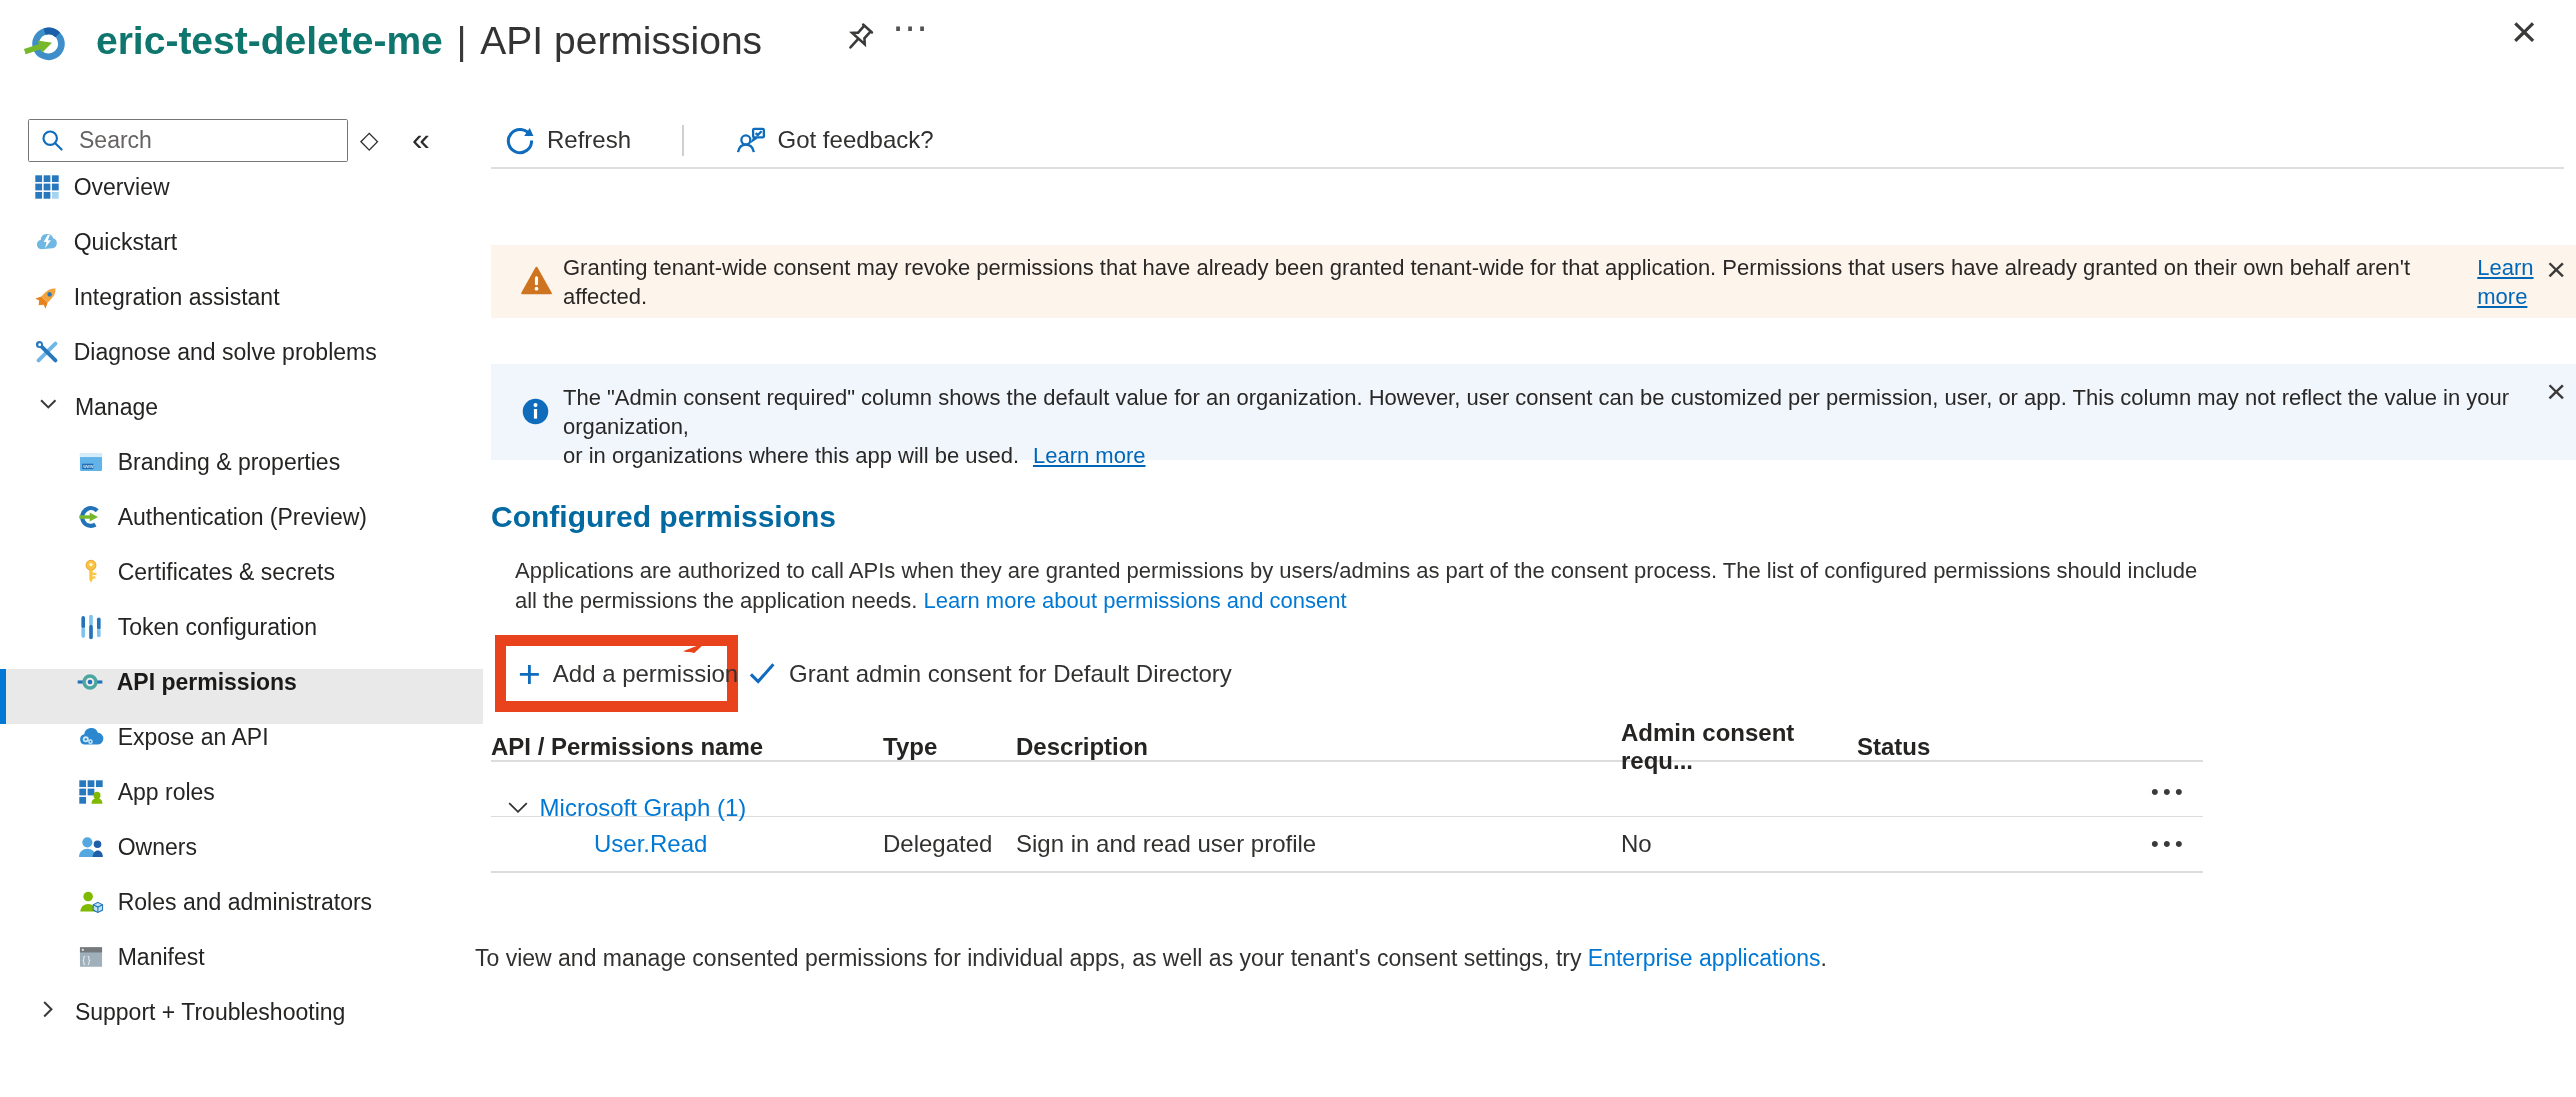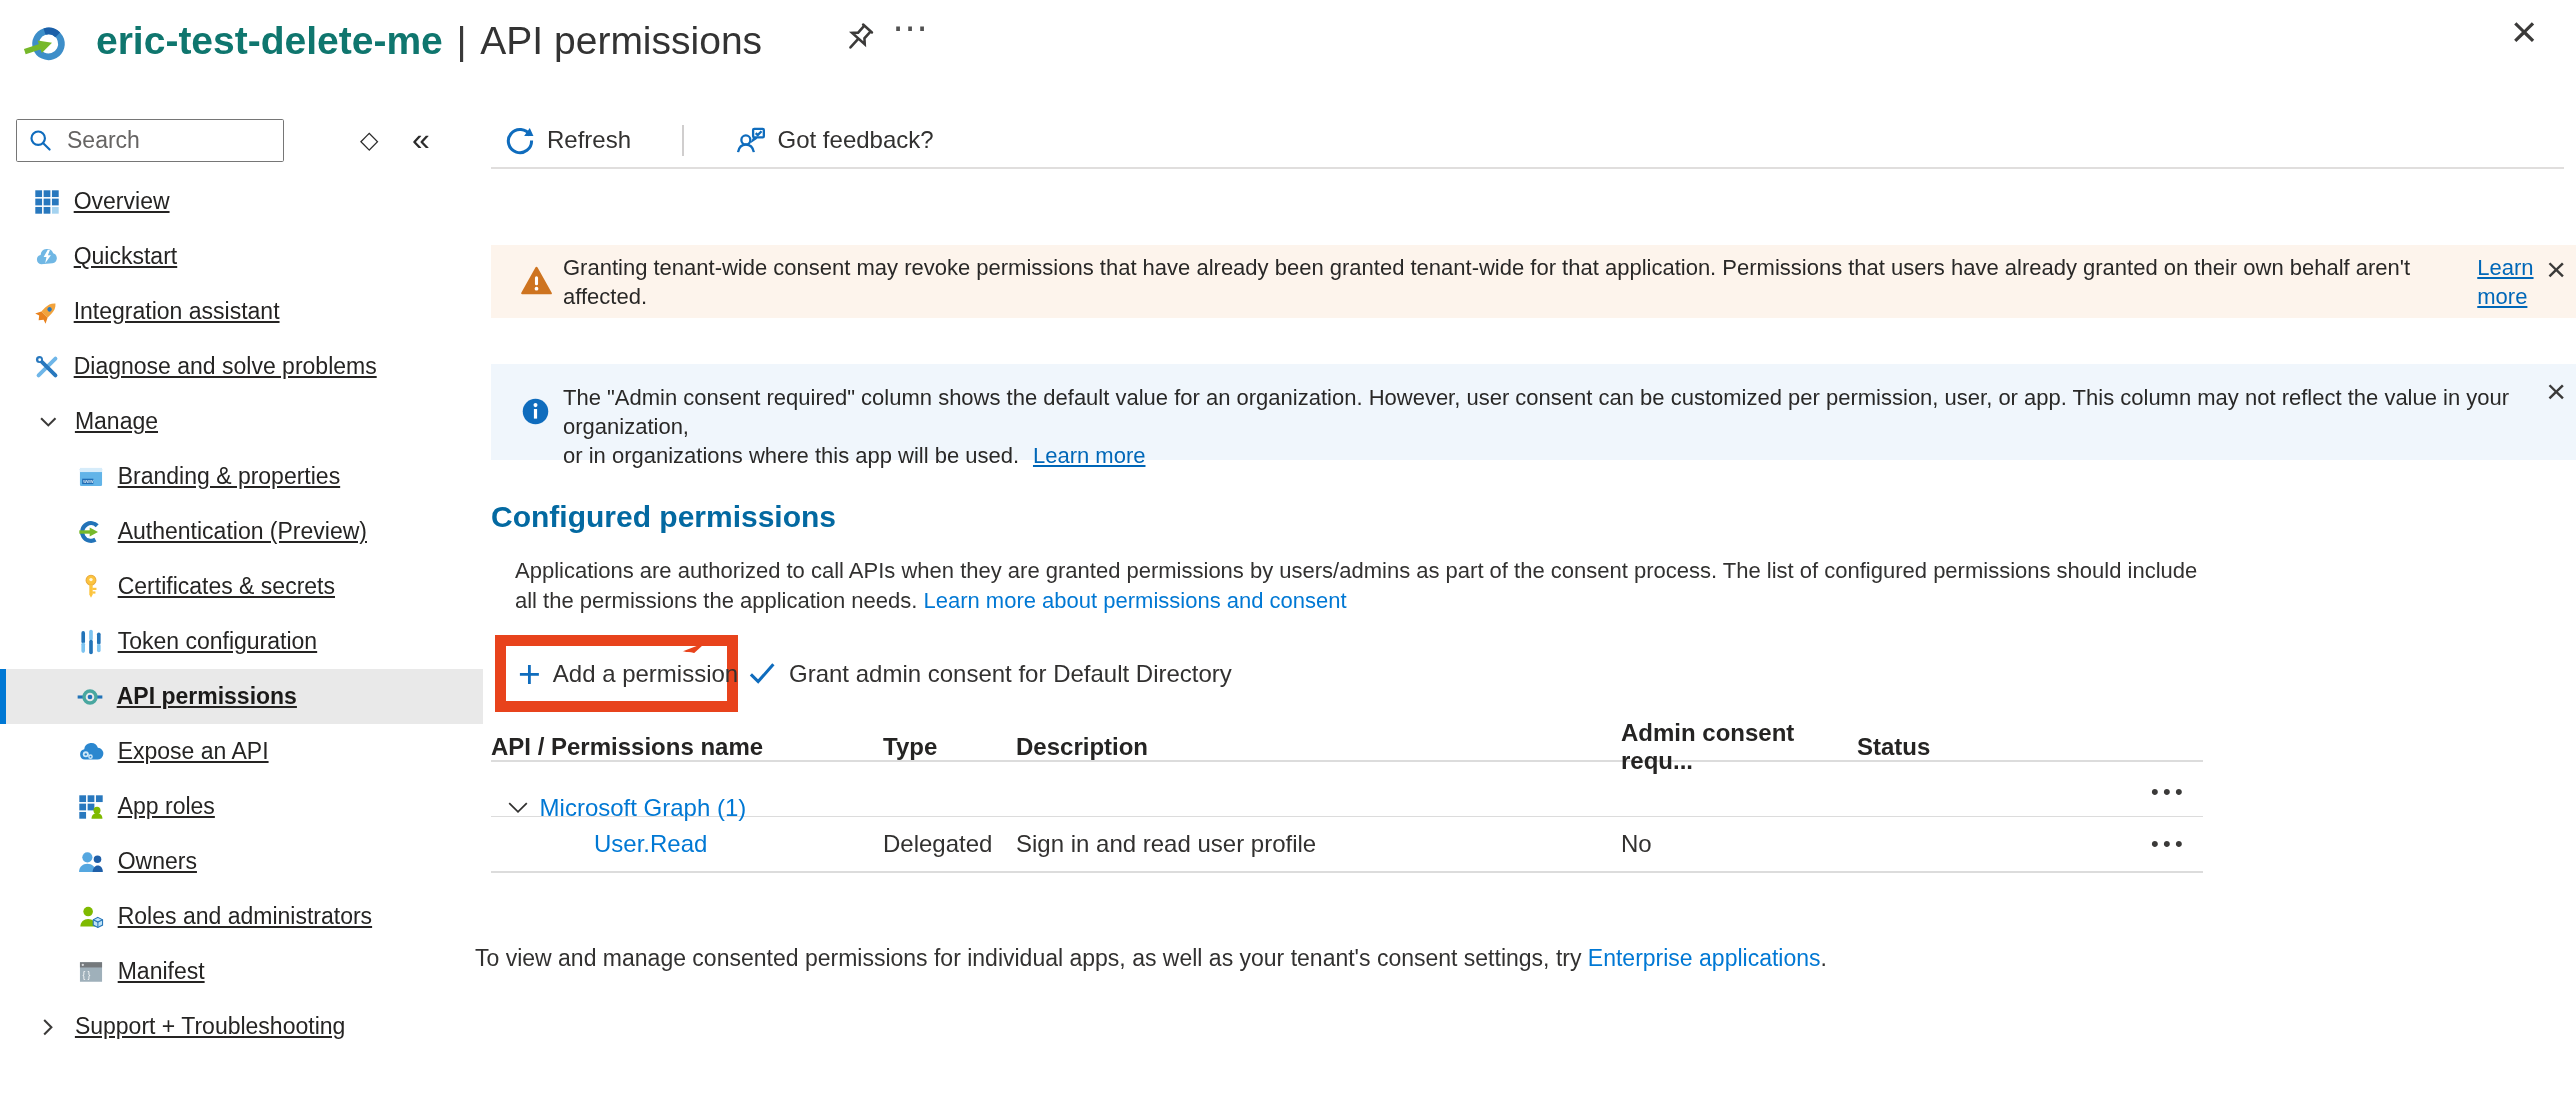--- a/index.html
+++ b/index.html
@@ -11,30 +11,30 @@
   .page-title{position:absolute;left:96px;top:19px;font-size:39px;white-space:nowrap;}
   .page-title .app-name{font-weight:700;color:#0f766e;}
   .page-title .sep{font-weight:400;color:#3a3a3a;margin:0 13.7px;}
   .page-title .sub{font-weight:400;color:#333333;}
   .pin-btn{position:absolute;left:842px;top:20.6px;width:38px;height:38px;cursor:pointer;}
   .header-more{position:absolute;left:892px;top:6.9px;font-size:36px;color:#515151;cursor:pointer;}
   .page-close{position:absolute;left:2511px;top:8.6px;font-size:45px;font-weight:400;color:#3b3a39;cursor:pointer;line-height:1;}
 
   
   .sidebar{position:absolute;left:0;top:99px;width:483px;height:999px;}
-  .search-wrap{position:absolute;left:16px;top:20px;width:268px;height:43px;}
+  .search-wrap{position:absolute;left:28px;top:20px;width:320px;height:43px;}
   .search-wrap input{width:100%;height:100%;box-sizing:border-box;border:1.7px solid #767676;border-radius:1.7px;
                      font-family:inherit;font-size:23px;color:#252423;padding:0 8.6px 0 50px;outline:none;}
   .search-wrap input::placeholder{color:#666463;}
   .search-glass{position:absolute;left:12px;top:9.4px;width:24px;height:24px;}
   .resize-icon{position:absolute;left:360px;top:27.4px;font-size:24px;color:#2b2b2b;cursor:pointer;}
   .collapse-icon{position:absolute;left:412px;top:22px;font-size:32px;color:#2b2b2b;cursor:pointer;}
 
   .nav{position:absolute;left:0;top:75px;right:0;}
-  .nav-item{height:55px;display:flex;align-items:center;font-size:23px;color:#252423;cursor:pointer;text-decoration:underline;}
+  .nav-item{height:55px;display:flex;font-size:23px;color:#252423;cursor:pointer;}
   .nav-item .nicon{width:26px;height:26px;margin:0 13.7px 0 34px;flex:0 0 auto;}
   .nav-item.sub .nicon{margin-left:78px;}
   .nav-item .chev{width:20.6px;height:20.6px;margin:0 16.3px 0 38px;flex:0 0 auto;}
   .nav-item.selected{background:#e9e9e9;border-left:6.9px solid #0078d4;}
   .nav-item.selected .nicon{margin-left:71px;}
   .nav-item.selected .nlabel{font-weight:700;color:#1b1a19;}
 
   
   .toolbar{position:absolute;left:505px;top:115px;height:50px;display:flex;align-items:center;gap:24px;}
   .tool-btn{display:flex;align-items:center;cursor:pointer;color:#323130;font-size:24px;}

